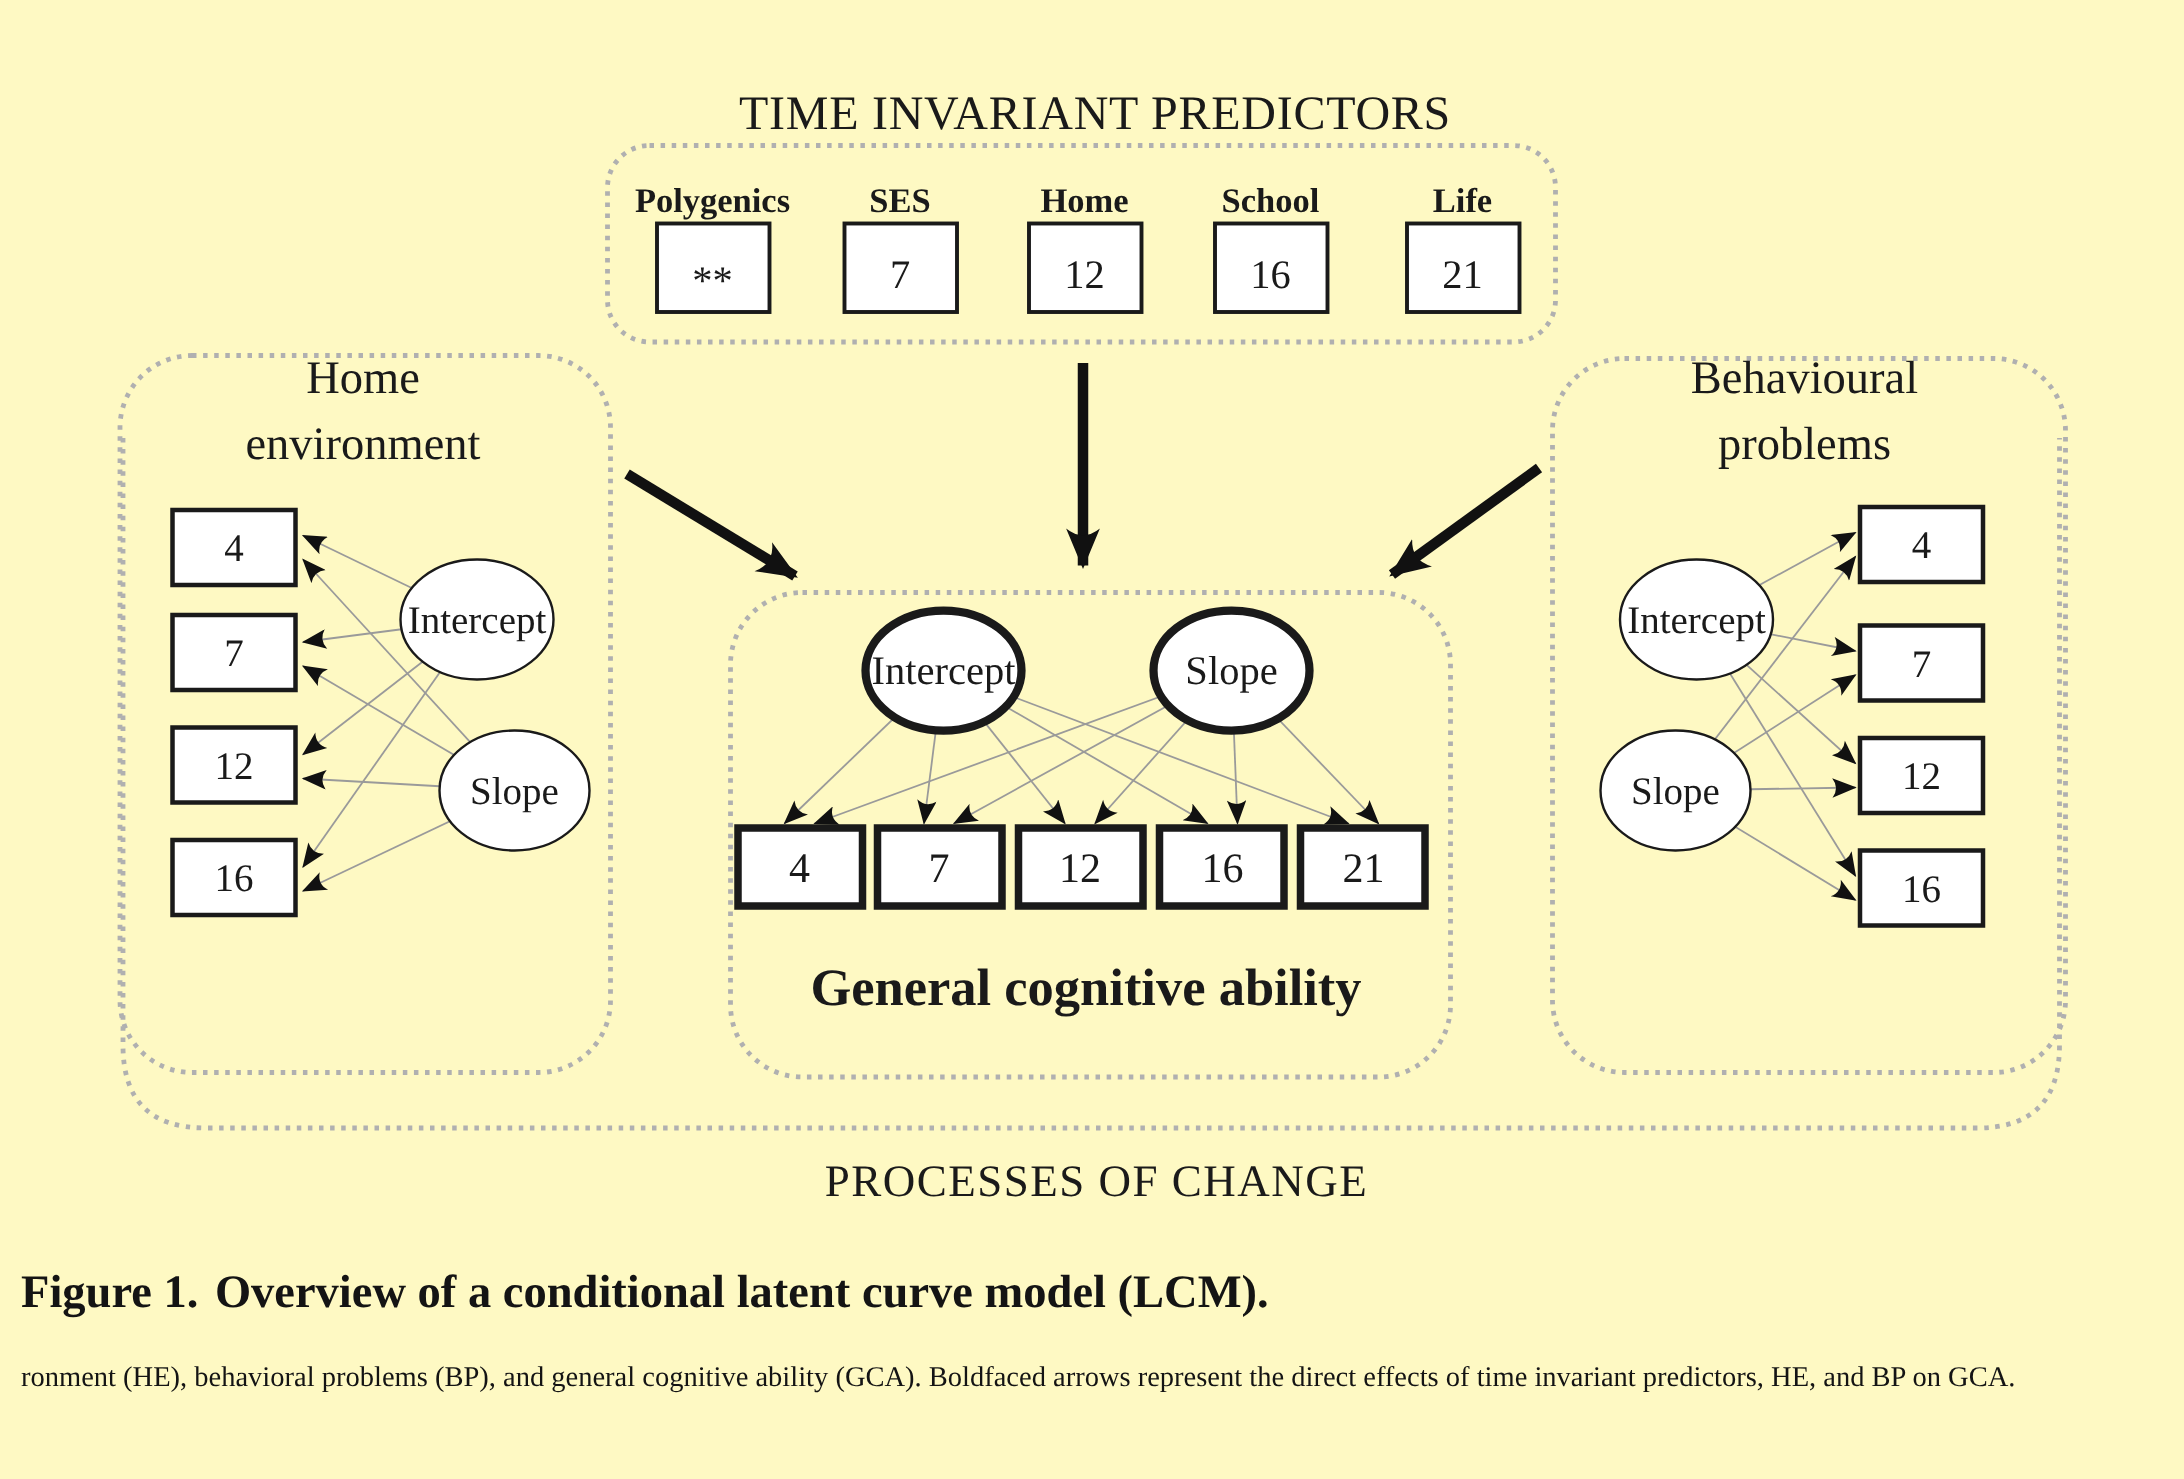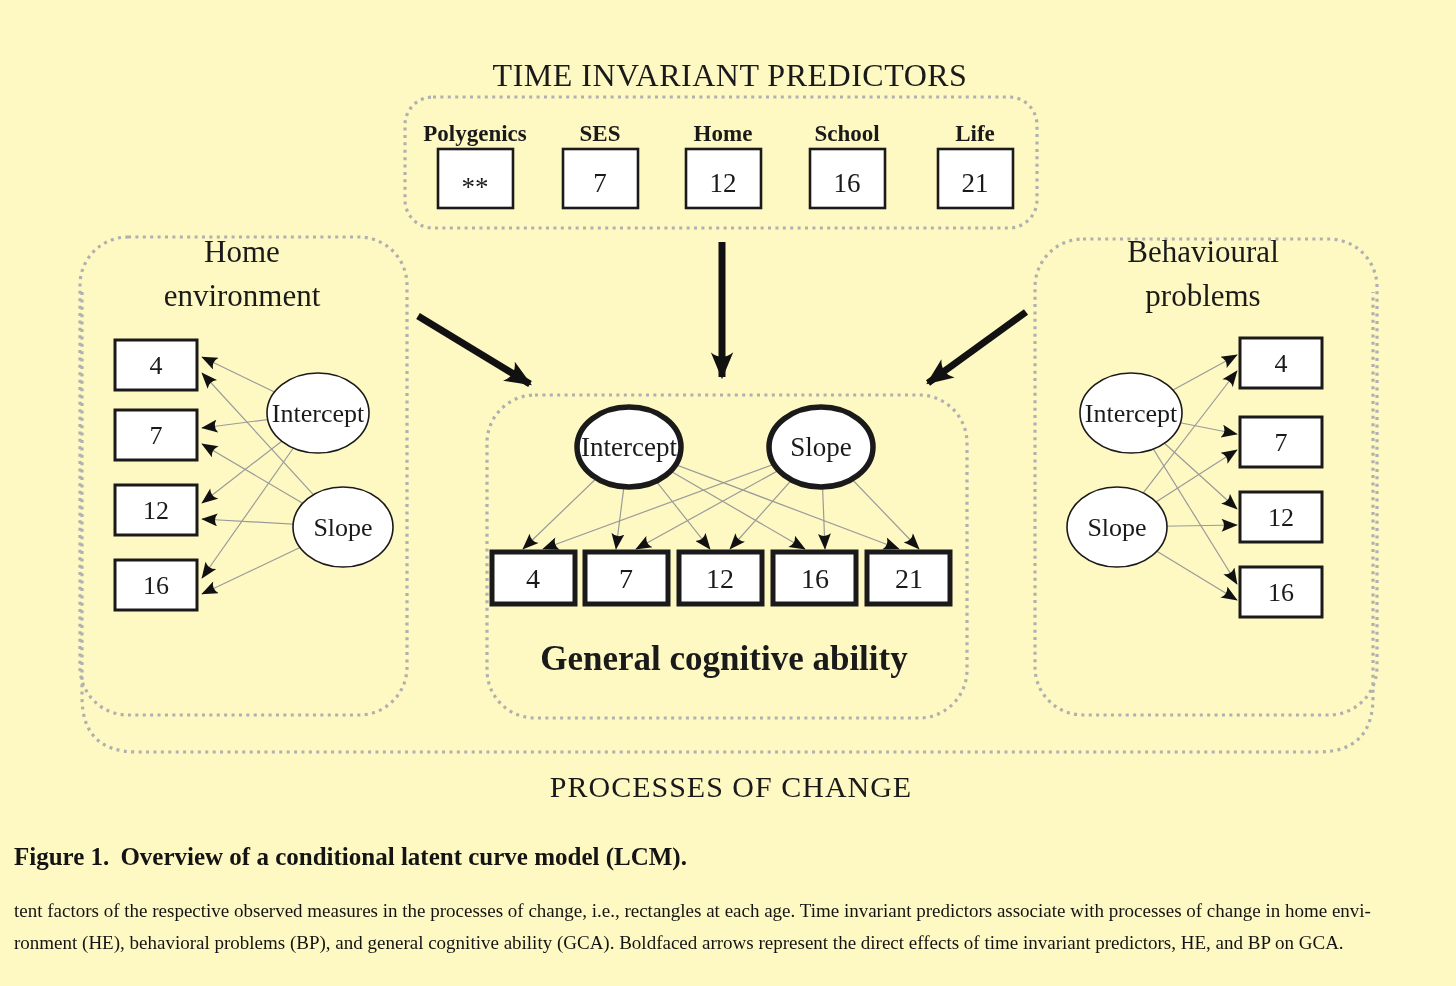--- a/index.html
+++ b/index.html
@@ -16,21 +16,21 @@
   .node-label-c{font-size:27px;}
   .age-num{font-size:26px;}
   .age-num-c{font-size:28px;}
   .gca-title{font-size:35px;font-weight:bold;}
   .footer-label{font-size:30px;letter-spacing:1px;}
   .dotted{fill:none;stroke:#b0b0b0;stroke-width:3.2;stroke-dasharray:3 4.4;}
   .thinline{stroke:#9a9a9a;stroke-width:1.2;fill:none;}
   .boldline{stroke:#111;stroke-width:7;fill:none;}
   .obox{fill:#fff;stroke:#1a1a1a;}
   .caption{padding:31px 14px 0 14px;}
-  .fig-head{font-size:25px;font-weight:bold;color:#141414;}
+  .fig-head{font-size:31px;font-weight:bold;color:#141414;}
   .fig-head .ttl{margin-left:11px;}
   .fig-body{margin-top:24px;font-size:19px;color:#141414;}
   .fig-body .bline{white-space:nowrap;line-height:31.5px;}
 </style>
 </head>
 <body>
 
 <div class="page">
 
 <svg width="1456" height="812" viewBox="0 0 1456 812">
@@ -161,18 +161,17 @@
     <line class="boldline" x1="418" y1="316" x2="530" y2="384" marker-end="url(#boldArrow)"></line>
     <line class="boldline" x1="1026" y1="312" x2="928" y2="383" marker-end="url(#boldArrow)"></line>
   </g>
 
   <text class="tc footer-label" x="731" y="797">PROCESSES OF CHANGE</text>
 </svg>
 
 <div class="caption">
   <div class="fig-head"><span>Figure 1.</span><span class="ttl">Overview of a conditional latent curve model (LCM).</span></div>
   <div class="fig-body">
-    <div class="bline">tent factors of the respective observed measures in the processes of change, i.e., rectangles at each age. Time invariant predictors associate with processes of change in home envi-</div>
     <div class="bline">ronment (HE), behavioral problems (BP), and general cognitive ability (GCA). Boldfaced arrows represent the direct effects of time invariant predictors, HE, and BP on GCA.</div>
   </div>
 </div>
 
 </div>
 
 </body></html>

